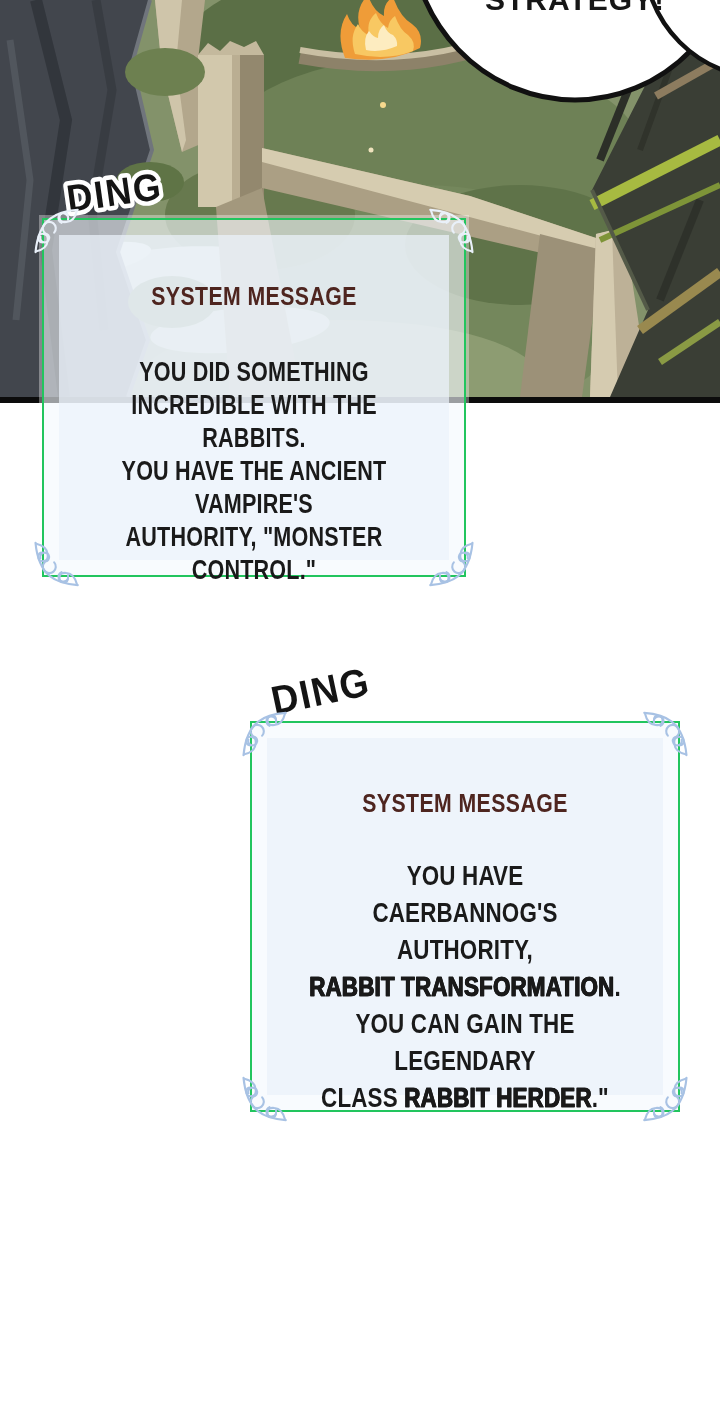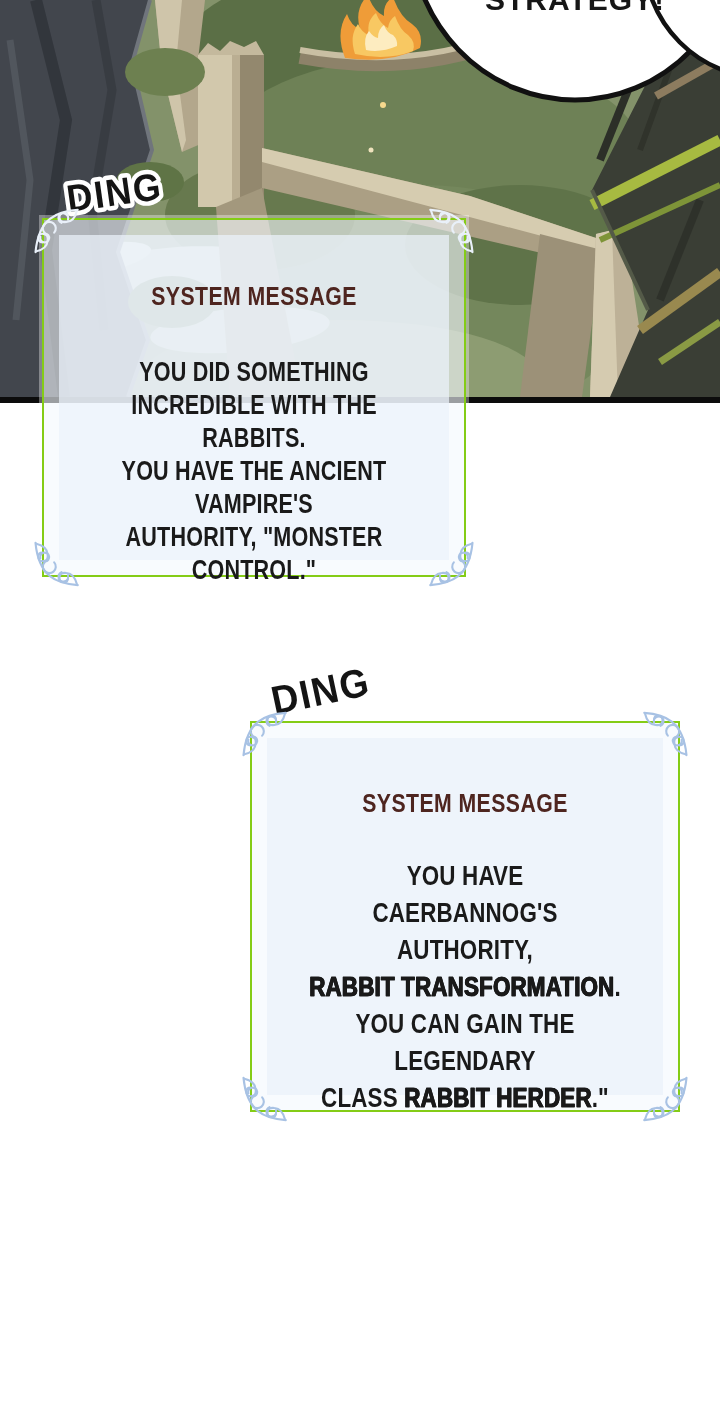--- a/index.html
+++ b/index.html
@@ -25,21 +25,21 @@
   .sfx-1 { left:54px; top:152px; transform:rotate(-8deg); }
   .sfx-2 { left:258px; top:650px; transform:rotate(-12deg); }
   .sfx text {
     font-family:"Liberation Sans", sans-serif; font-weight:700;
     fill:#141414; letter-spacing:2px;
   }
   .sfx-1 text { stroke:#ffffff; stroke-width:9; paint-order:stroke; stroke-linejoin:round; }
 
   
   .sysbox {
-    position:absolute; border:2px solid #84cc16;
+    position:absolute; border:2px solid #22c55e;
     box-shadow:0 0 0 3px rgba(255,255,255,0.35);
   }
   .box1 { left:42px;  top:218px; width:420px; height:355px; background:rgba(244,248,253,0.62); }
   .box2 { left:250px; top:721px; width:426px; height:387px; background:#f8fbfe; }
 
   .panel { position:absolute; inset:15px; }
   .box1 .panel { background:rgba(236,243,251,0.72); }
   .box2 .panel { background:#eef4fb; }
 
   .corner { position:absolute; width:52px; height:52px; color:#a8c2e4; z-index:2; }

